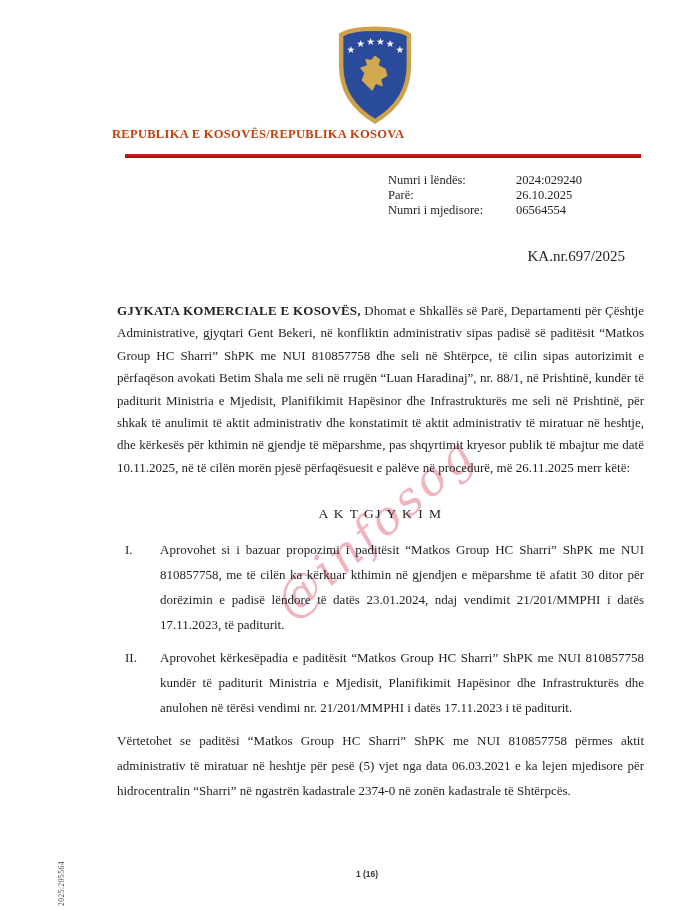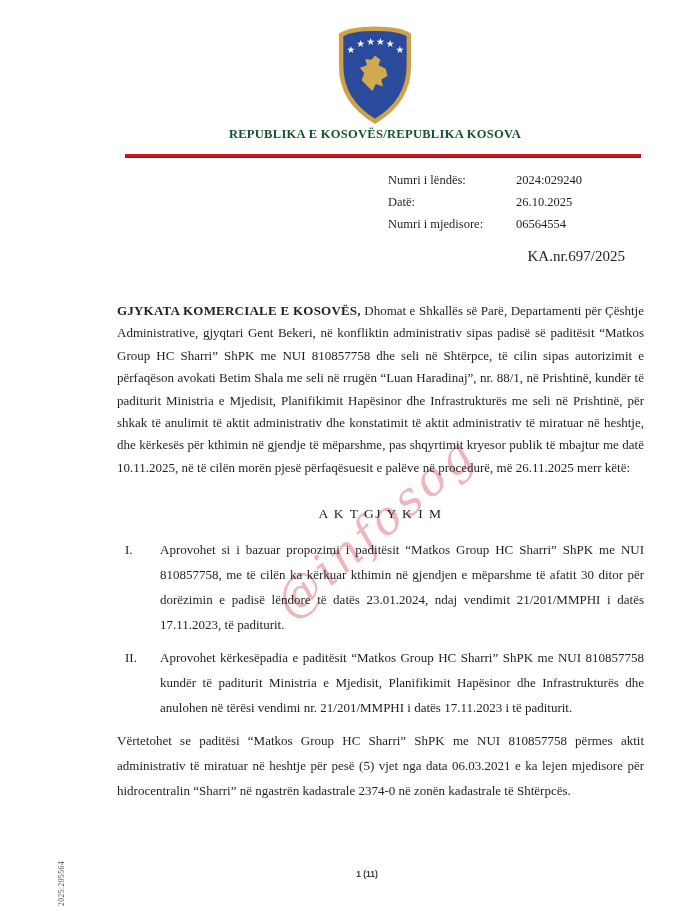--- a/index.html
+++ b/index.html
@@ -40,39 +40,37 @@
   }
   .emblem{
     position:absolute;
     left:330px;top:26px;
     width:90px;height:98px;
     z-index:2;
   }
   .title{
     position:absolute;
     left:112px;top:127px;width:526px;
-    text-align:center;
     font-weight:bold;
     font-size:12.5px;
     letter-spacing:0.3px;
-    color:#14532d;
+    color:#c2410c;
     z-index:2;
   }
   .redline{
     position:absolute;
     left:125px;top:154px;width:516px;height:4px;
     background:linear-gradient(#d42525,#b40508);
     z-index:2;
   }
   .meta{
     position:absolute;
     left:388px;top:173px;
     display:grid;
     grid-template-columns:128px auto;
-    row-gap:7px;
     font-size:12.5px;
     z-index:2;
   }
   .case-ref{
     position:absolute;
     right:74px;top:248px;
     font-size:15px;
     z-index:2;
   }
   .intro{
@@ -145,21 +143,21 @@
     <polygon fill="#d2a94f" points="50,33 56,38 54,44 62,48 64,56 57,60 59,68 51,65 47,73 41,67 35,61 38,53 33,47 41,44 39,37 46,38"></polygon>
   </svg>
 
   <div class="title">REPUBLIKA E KOSOVËS/REPUBLIKA KOSOVA</div>
 
   <div class="redline"></div>
 
   <div class="meta">
     <span>Numri i lëndës:</span>
     <span>2024:029240</span>
-    <span>Datë:</span>
+    <span>Parë:</span>
     <span>26.10.2025</span>
     <span>Numri i mjedisore:</span>
     <span>06564554</span>
   </div>
 
   <div class="case-ref">KA.nr.697/2025</div>
 
   <p class="intro"><b>GJYKATA KOMERCIALE E KOSOVËS,</b><span> Dhomat e Shkallës së Parë, Departamenti për Çështje Administrative, gjyqtari Gent Bekeri, në konfliktin administrativ sipas padisë së paditësit “Matkos Group HC Sharri” ShPK me NUI 810857758 dhe seli në Shtërpce, të cilin sipas autorizimit e përfaqëson avokati Betim Shala me seli në rrugën “Luan Haradinaj”, nr. 88/1, në Prishtinë, kundër të paditurit Ministria e Mjedisit, Planifikimit Hapësinor dhe Infrastrukturës me seli në Prishtinë, për shkak të anulimit të aktit administrativ dhe konstatimit të aktit administrativ të miratuar në heshtje, dhe kërkesës për kthimin në gjendje të mëparshme, pas shqyrtimit kryesor publik të mbajtur me datë 10.11.2025, në të cilën morën pjesë përfaqësuesit e palëve në procedurë, më 26.11.2025 merr këtë:</span></p>
 
   <div class="verdict-heading">A K T GJ Y K I M</div>
@@ -171,15 +169,15 @@
     </div>
     <div class="item">
       <span class="num">II.</span>
       <span class="txt">Aprovohet kërkesëpadia e paditësit “Matkos Group HC Sharri” ShPK me NUI 810857758 kundër të paditurit Ministria e Mjedisit, Planifikimit Hapësinor dhe Infrastrukturës dhe anulohen në tërësi vendimi nr. 21/201/MMPHI i datës 17.11.2023 i të paditurit.</span>
     </div>
     <div class="item">
       <span class="txt">Vërtetohet se paditësi “Matkos Group HC Sharri” ShPK me NUI 810857758 përmes aktit administrativ të miratuar në heshtje për pesë (5) vjet nga data 06.03.2021 e ka lejen mjedisore për hidrocentralin “Sharri” në ngastrën kadastrale 2374-0 në zonën kadastrale të Shtërpcës.</span>
     </div>
   </div>
 
-  <div class="footer">1 (11)</div>
+  <div class="footer">1 (16)</div>
 
 </div>
 
 </body></html>

